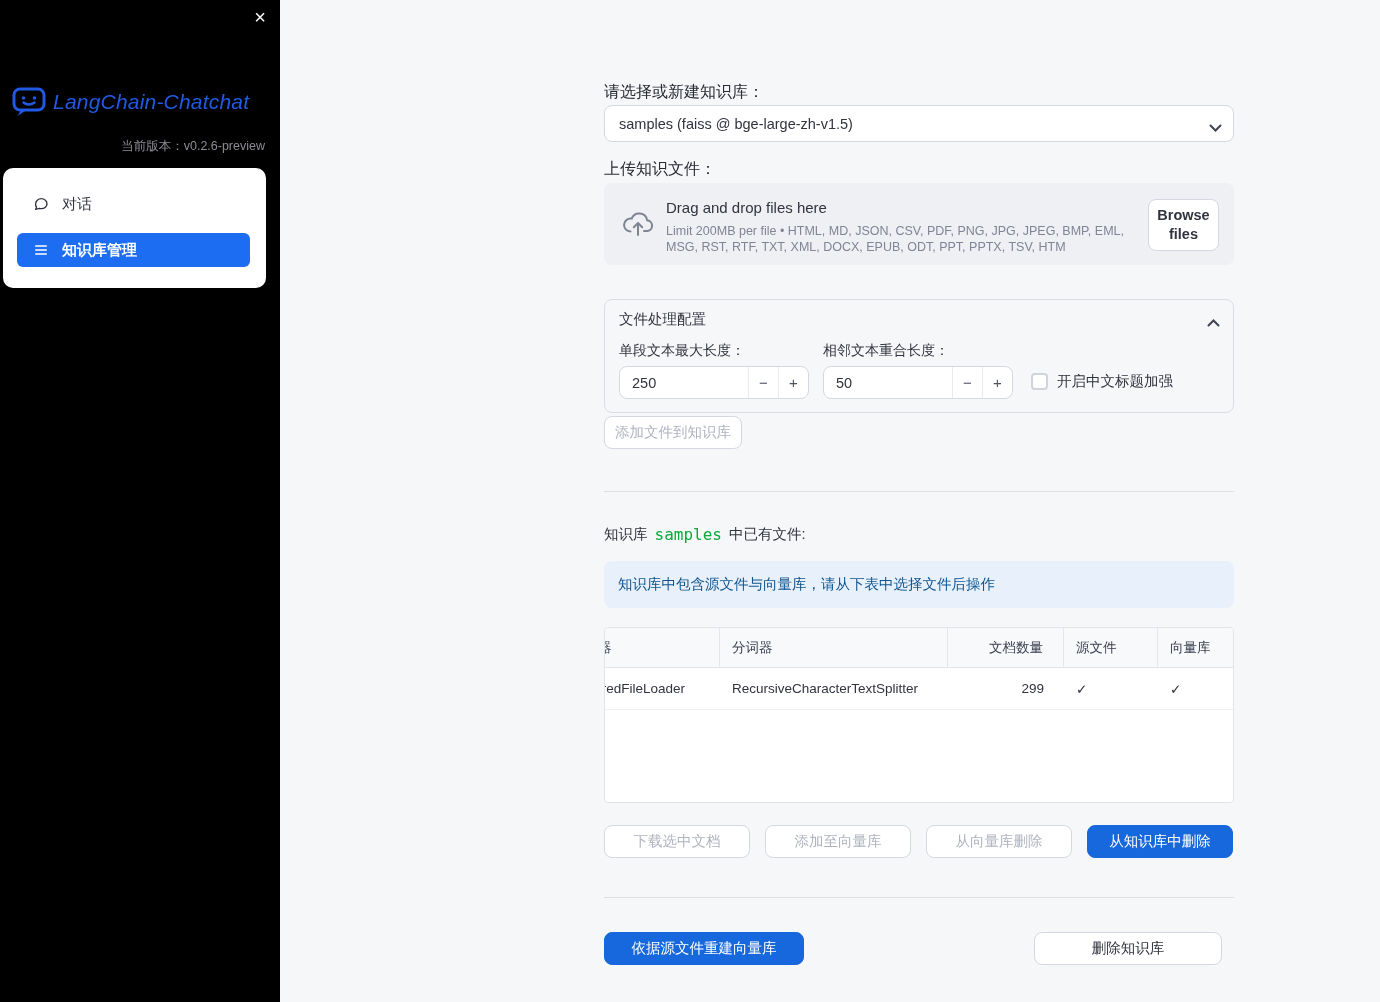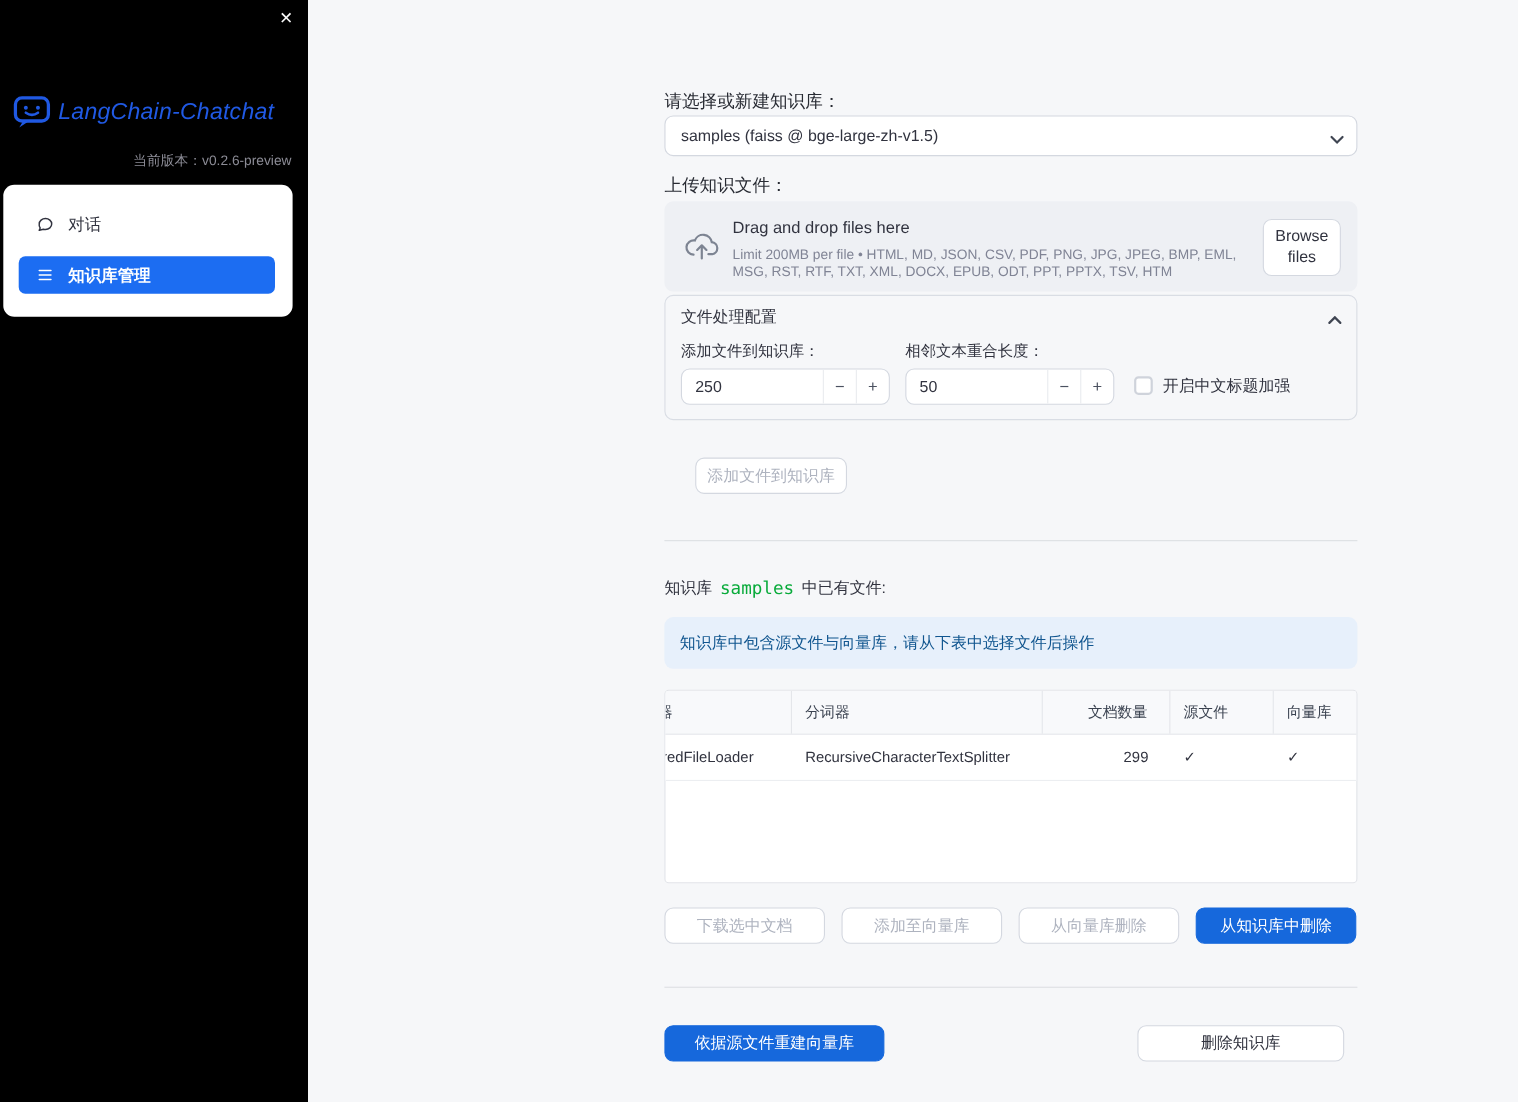--- a/index.html
+++ b/index.html
@@ -30,37 +30,37 @@
   #lbl-select{left:604px;top:82px;}
   .selectbox{position:absolute;left:604px;top:105px;width:630px;height:37px;background:#fff;border:1px solid #d4d8e0;border-radius:8px;display:flex;align-items:center;padding:12px 14px;box-sizing:border-box;font-size:14.5px;cursor:pointer;}
   .selectbox .chev{position:absolute;right:11px;top:14px;}
 
   
   #lbl-upload{left:604px;top:159px;}
   .uploader{position:absolute;left:604px;top:183px;width:630px;height:82px;background:#eef0f4;border-radius:8px;}
   .cloud{position:absolute;left:17px;top:27px;}
   .up-title{position:absolute;left:62px;top:16px;font-size:15px;color:#31333f;}
   .up-limit{position:absolute;left:62px;top:40px;width:480px;font-size:12.5px;line-height:16px;color:#808495;}
-  .browse{position:absolute;right:15px;top:16px;width:71px;height:52px;background:#fff;border:1px solid #d4d8e0;border-radius:8px;font-size:14.5px;color:#31333f;display:flex;align-items:center;justify-content:center;text-align:center;line-height:19px;padding:0 8px;box-sizing:border-box;cursor:pointer;white-space:normal;}
-
-  
-  .expander{position:absolute;left:604px;top:268px;width:630px;height:114px;border:1px solid #d9dde4;border-radius:8px;box-sizing:border-box;}
+  .browse{position:absolute;right:15px;top:16px;width:71px;height:52px;background:#fff;border:1px solid #d4d8e0;border-radius:8px;font-size:14.5px;color:#31333f;display:flex;align-items:center;justify-content:center;text-align:center;line-height:19px;padding:0 8px;box-sizing:border-box;cursor:pointer;white-space:normal;font-weight:bold;}
+
+  
+  .expander{position:absolute;left:604px;top:299px;width:630px;height:114px;border:1px solid #d9dde4;border-radius:8px;box-sizing:border-box;}
   .exp-title{position:absolute;left:14px;top:10px;font-size:14.5px;}
   .exp-chev{position:absolute;right:13px;top:13px;cursor:pointer;}
   .cfg-label{position:absolute;font-size:14px;top:42px;}
   #cfg-label-1{left:14px;} #cfg-label-2{left:218px;}
   .numinput{position:absolute;top:66px;width:190px;height:33px;background:#fff;border:1px solid #d4d8e0;border-radius:8px;box-sizing:border-box;display:flex;align-items:stretch;overflow:hidden;}
   #num1{left:14px;} #num2{left:218px;}
   .numinput .val{flex:1;display:flex;align-items:center;padding-left:12px;font-size:14.5px;}
   .numinput .step{width:29px;display:flex;align-items:center;justify-content:center;color:#4b5160;font-size:15px;border-left:1px solid #e9ebef;cursor:pointer;}
   .checkbox-row{position:absolute;left:426px;top:72px;display:flex;align-items:center;gap:9px;cursor:pointer;}
   .cbox{width:17px;height:17px;border:2px solid #cfd3db;border-radius:4px;background:#fff;box-sizing:border-box;}
   .cbox-label{font-size:14.5px;}
 
-  #add-files{left:604px;top:416px;width:138px;height:33px;margin-left:28px;}
+  #add-files{left:604px;top:416px;width:138px;height:33px;}
   #div1{top:491px;} #div2{top:897px;}
 
   
   .kb-line{position:absolute;left:604px;top:525px;font-size:14.5px;display:flex;align-items:center;gap:7px;}
   .code{font-family:"DejaVu Sans Mono","Liberation Mono",monospace;font-size:16px;color:var(--code-green,#09ab3b);}
 
   .infobox{position:absolute;left:604px;top:561px;width:630px;height:47px;background:var(--info-bg,#e7f0fb);border-radius:8px;display:flex;align-items:center;padding:0 14px;box-sizing:border-box;font-size:14.5px;color:var(--info-text,#10558f);}
 
   
   .tablebox{position:absolute;left:604px;top:627px;width:630px;height:176px;background:#fff;border:1px solid #e2e4e9;border-radius:4px;box-sizing:border-box;overflow:hidden;}
@@ -149,21 +149,21 @@
   </div>
 
   <div class="expander">
     <div class="exp-title">文件处理配置</div>
     <span class="exp-chev">
       <svg width="13" height="8" viewBox="0 0 13 8" fill="none" stroke="#3f4552" stroke-width="2" stroke-linecap="round">
           <path d="M1.5 6.5l5-5 5 5"></path>
         </svg>
     </span>
 
-    <div class="cfg-label" id="cfg-label-1">添加文件到知识库：</div>
+    <div class="cfg-label" id="cfg-label-1">单段文本最大长度：</div>
     <div class="cfg-label" id="cfg-label-2">相邻文本重合长度：</div>
 
     <div class="numinput" id="num1">
       <span class="val">250</span>
       <span class="step">−</span>
       <span class="step">+</span>
     </div>
     <div class="numinput" id="num2">
       <span class="val">50</span>
       <span class="step">−</span>

